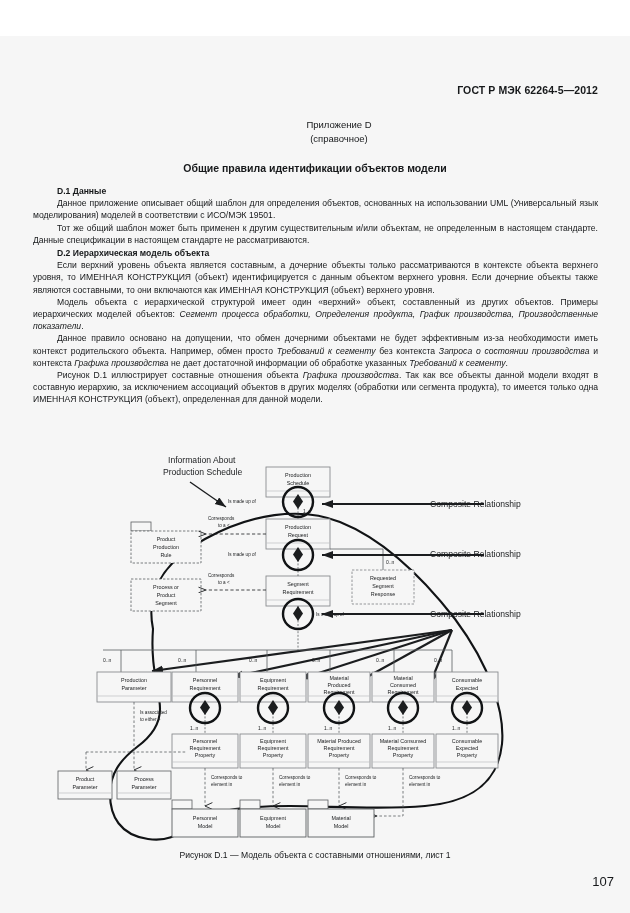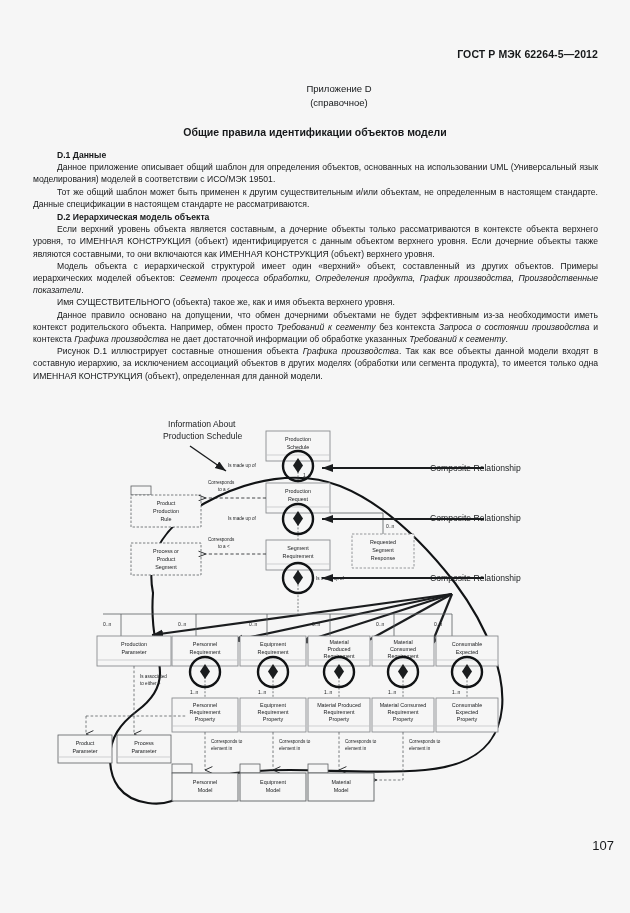--- a/index.html
+++ b/index.html
@@ -12,20 +12,21 @@
     height: 913px;
     position: relative;
     font-family: "Liberation Sans", sans-serif;
     color: #16181a;
     overflow: hidden;
   }
   .page {
     position: absolute;
     inset: 0;
     background: #f7f7f7;
+    margin-top: 36px;
   }
   .sheet {
     position: absolute;
     left: 0; top: 0;
     width: 630px; height: 913px;
     background: #f6f6f6;
   }
 
   
   .std-header {
@@ -128,21 +129,20 @@
 
     <div class="main-title">Общие правила идентификации объектов модели</div>
 
     <div class="body-text">
       <p class="sec">D.1 Данные</p>
       <p>Данное приложение описывает общий шаблон для определения объектов, основанных на использовании UML (Универсальный язык моделирования) моделей в соответствии с ИСО/МЭК 19501.</p>
       <p>Тот же общий шаблон может быть применен к другим существительным и/или объектам, не определенным в настоящем стандарте. Данные спецификации в настоящем стандарте не рассматриваются.</p>
       <p class="sec">D.2 Иерархическая модель объекта</p>
       <p>Если верхний уровень объекта является составным, а дочерние объекты только рассматриваются в контексте объекта верхнего уровня, то ИМЕННАЯ КОНСТРУКЦИЯ (объект) идентифицируется с данным объектом верхнего уровня. Если дочерние объекты также являются составными, то они включаются как ИМЕННАЯ КОНСТРУКЦИЯ (объект) верхнего уровня.</p>
       <p><span>Модель объекта с иерархической структурой имеет один «верхний» объект, составленный из других объектов. Примеры иерархических моделей объектов: </span><i>Сегмент процесса обработки, Определения продукта, График производства, Производственные показатели</i><span>.</span></p>
-      <p>Имя СУЩЕСТВИТЕЛЬНОГО (объекта) такое же, как и имя объекта верхнего уровня.</p>
       <p><span>Данное правило основано на допущении, что обмен дочерними объектами не будет эффективным из-за необходимости иметь контекст родительского объекта. Например, обмен просто </span><i>Требований к сегменту</i><span> без контекста </span><i>Запроса о состоянии производства</i><span> и контекста </span><i>Графика производства</i><span> не дает достаточной информации об обработке указанных </span><i>Требований к сегменту</i><span>.</span></p>
       <p><span>Рисунок D.1 иллюстрирует составные отношения объекта </span><i>Графика производства</i><span>. Так как все объекты данной модели входят в составную иерархию, за исключением ассоциаций объектов в других моделях (обработки или сегмента продукта), то имеется только одна ИМЕННАЯ КОНСТРУКЦИЯ (объект), определенная для данной модели.</span></p>
     </div>
 
     <div class="figure">
       <svg width="630" height="420" viewBox="0 0 630 420" xmlns="http://www.w3.org/2000/svg">
         <defs>
           <marker id="openArrow" markerWidth="9" markerHeight="9" refX="8" refY="3.2" orient="auto" markerUnits="userSpaceOnUse">
             <path d="M0.5,0.4 L8,3.2 L0.5,6 " fill="none" stroke="#1b1d1f" stroke-width="0.9"></path>
           </marker>
@@ -440,17 +440,18 @@
         </g>
         <g>
           <rect x="308" y="356" width="20" height="9" fill="#f6f6f6" stroke="#5c5f62" stroke-width="0.8"></rect>
           <rect x="308" y="365" width="66" height="28" fill="#f6f6f6" stroke="#5c5f62" stroke-width="0.9"></rect>
           <text class="box-label" x="341" y="376">Material</text>
           <text class="box-label" x="341" y="384">Model</text>
         </g>
       </svg>
     </div>
 
+    <div class="fig-caption">Рисунок D.1 — Модель объекта с составными отношениями, лист 1</div>
 
     <div class="page-number">107</div>
 
   </div>
 </div>
 
 </body></html>

